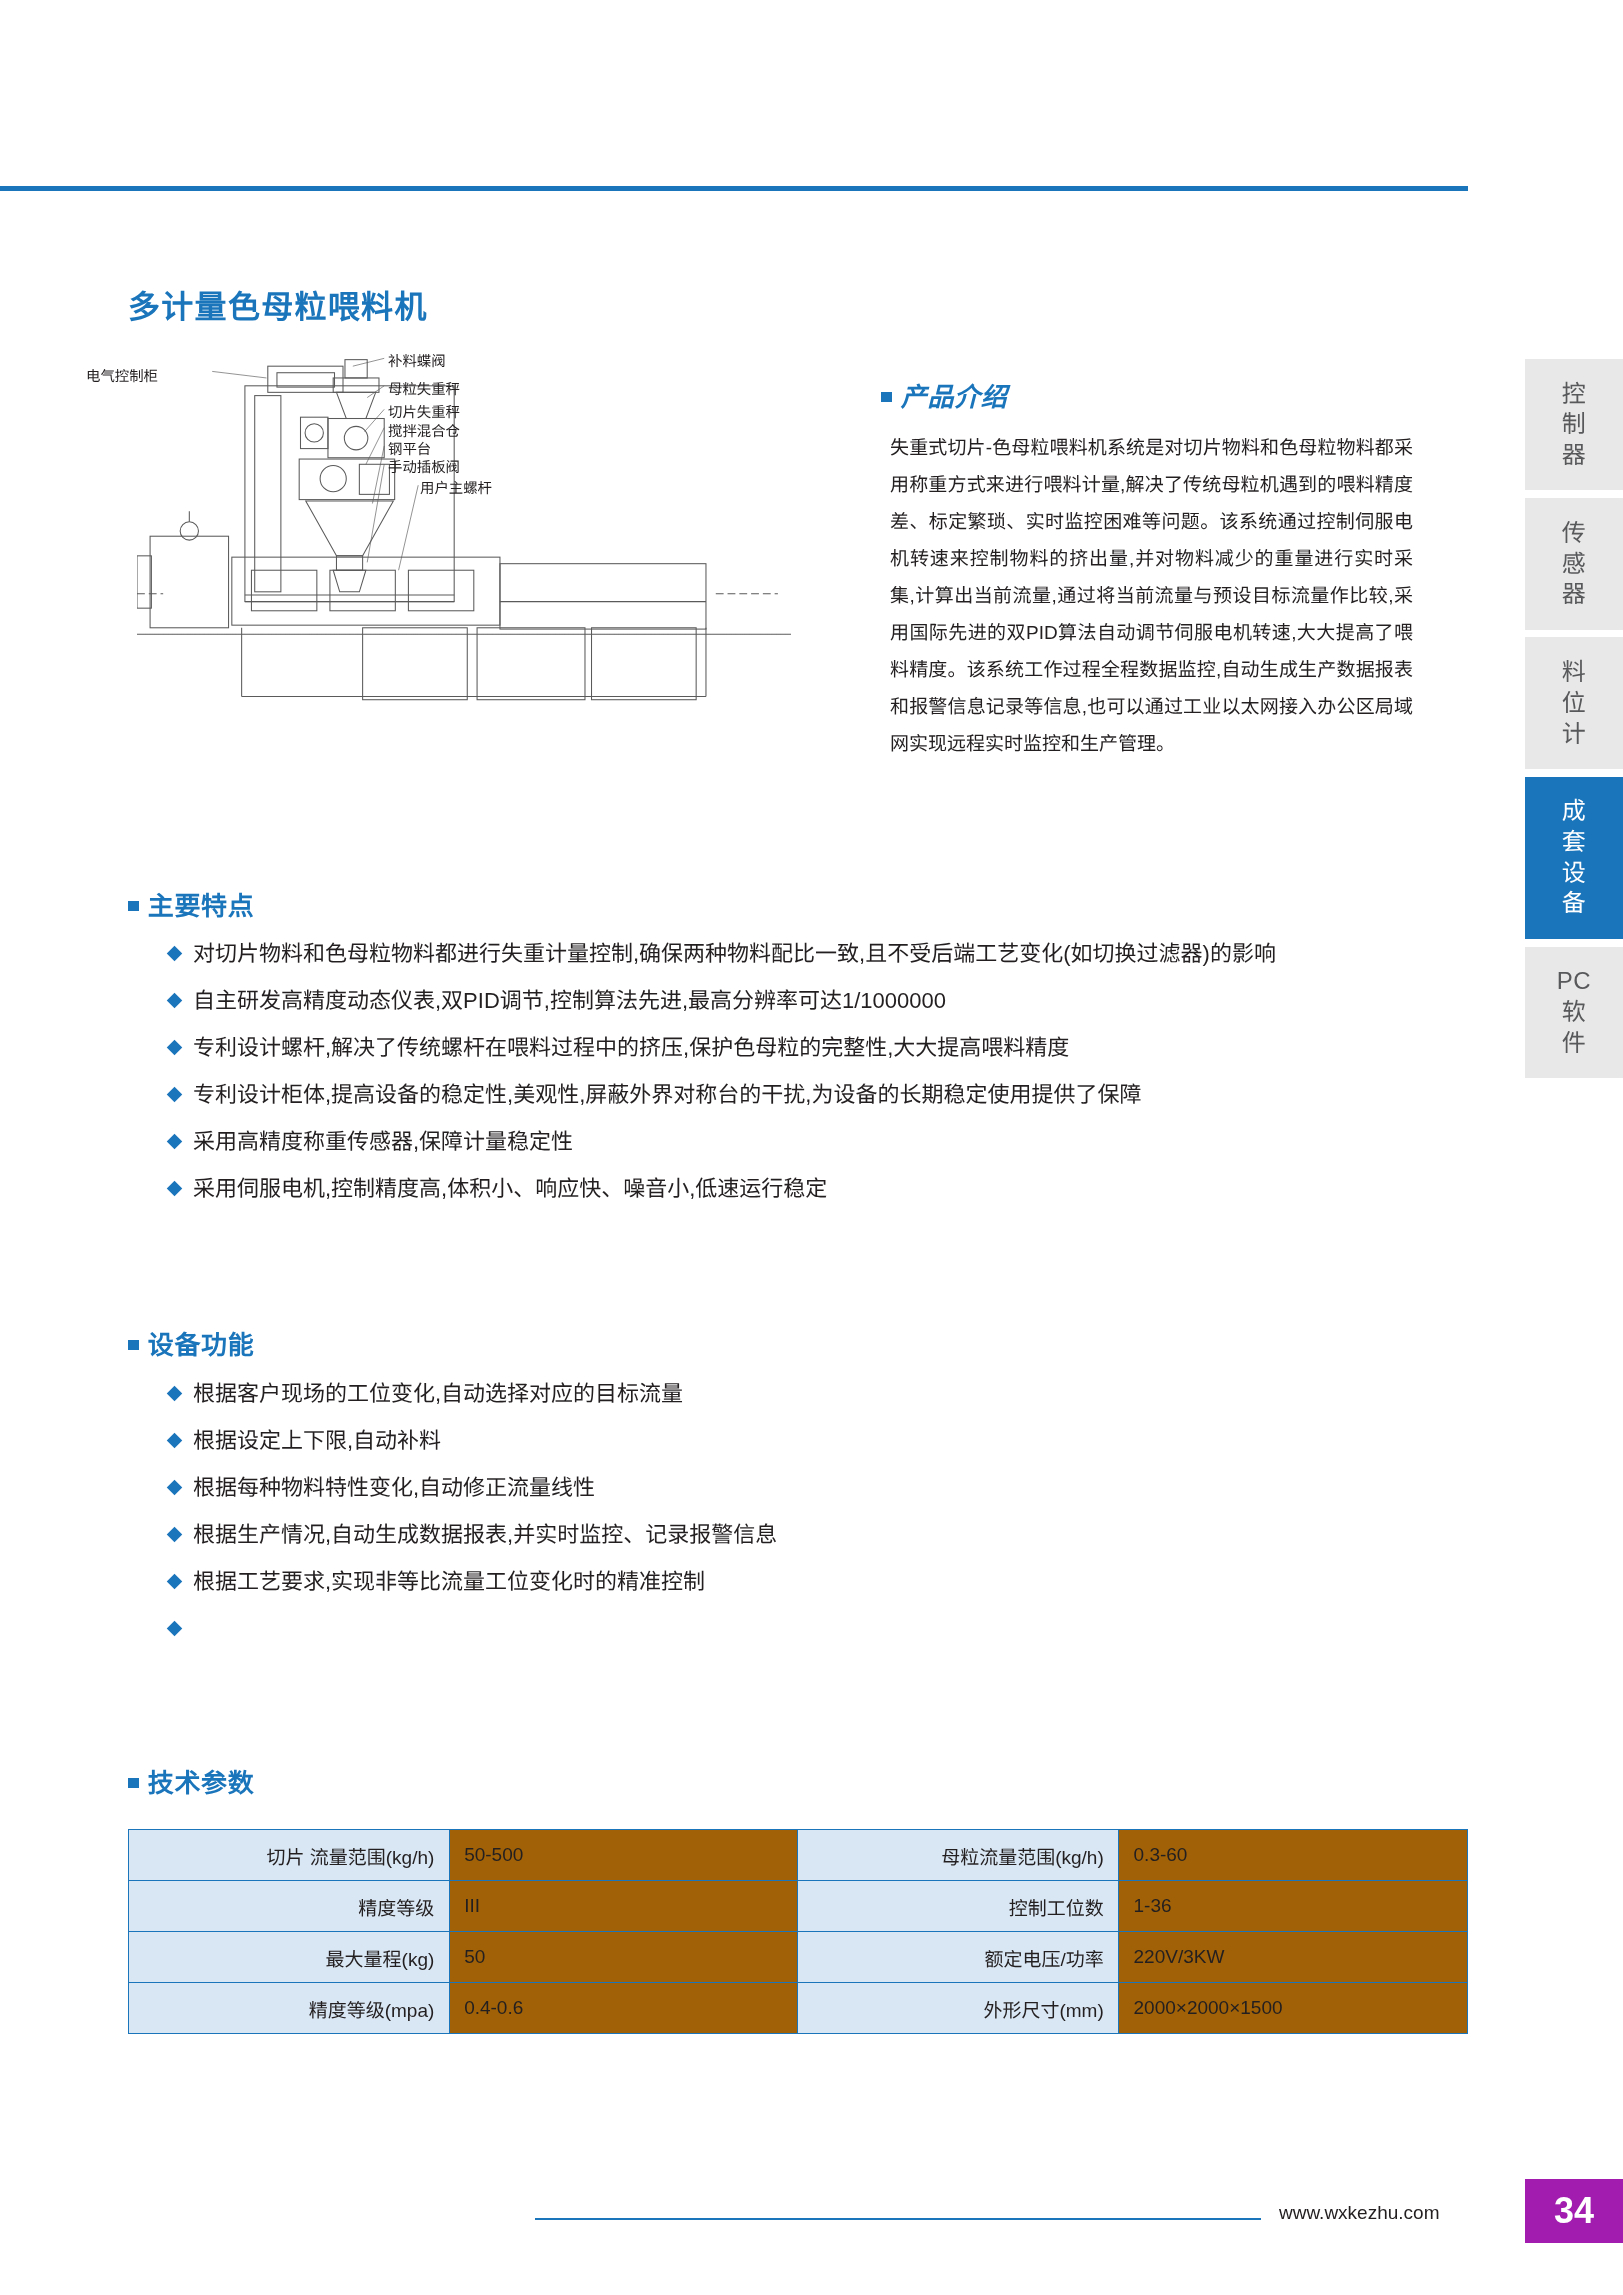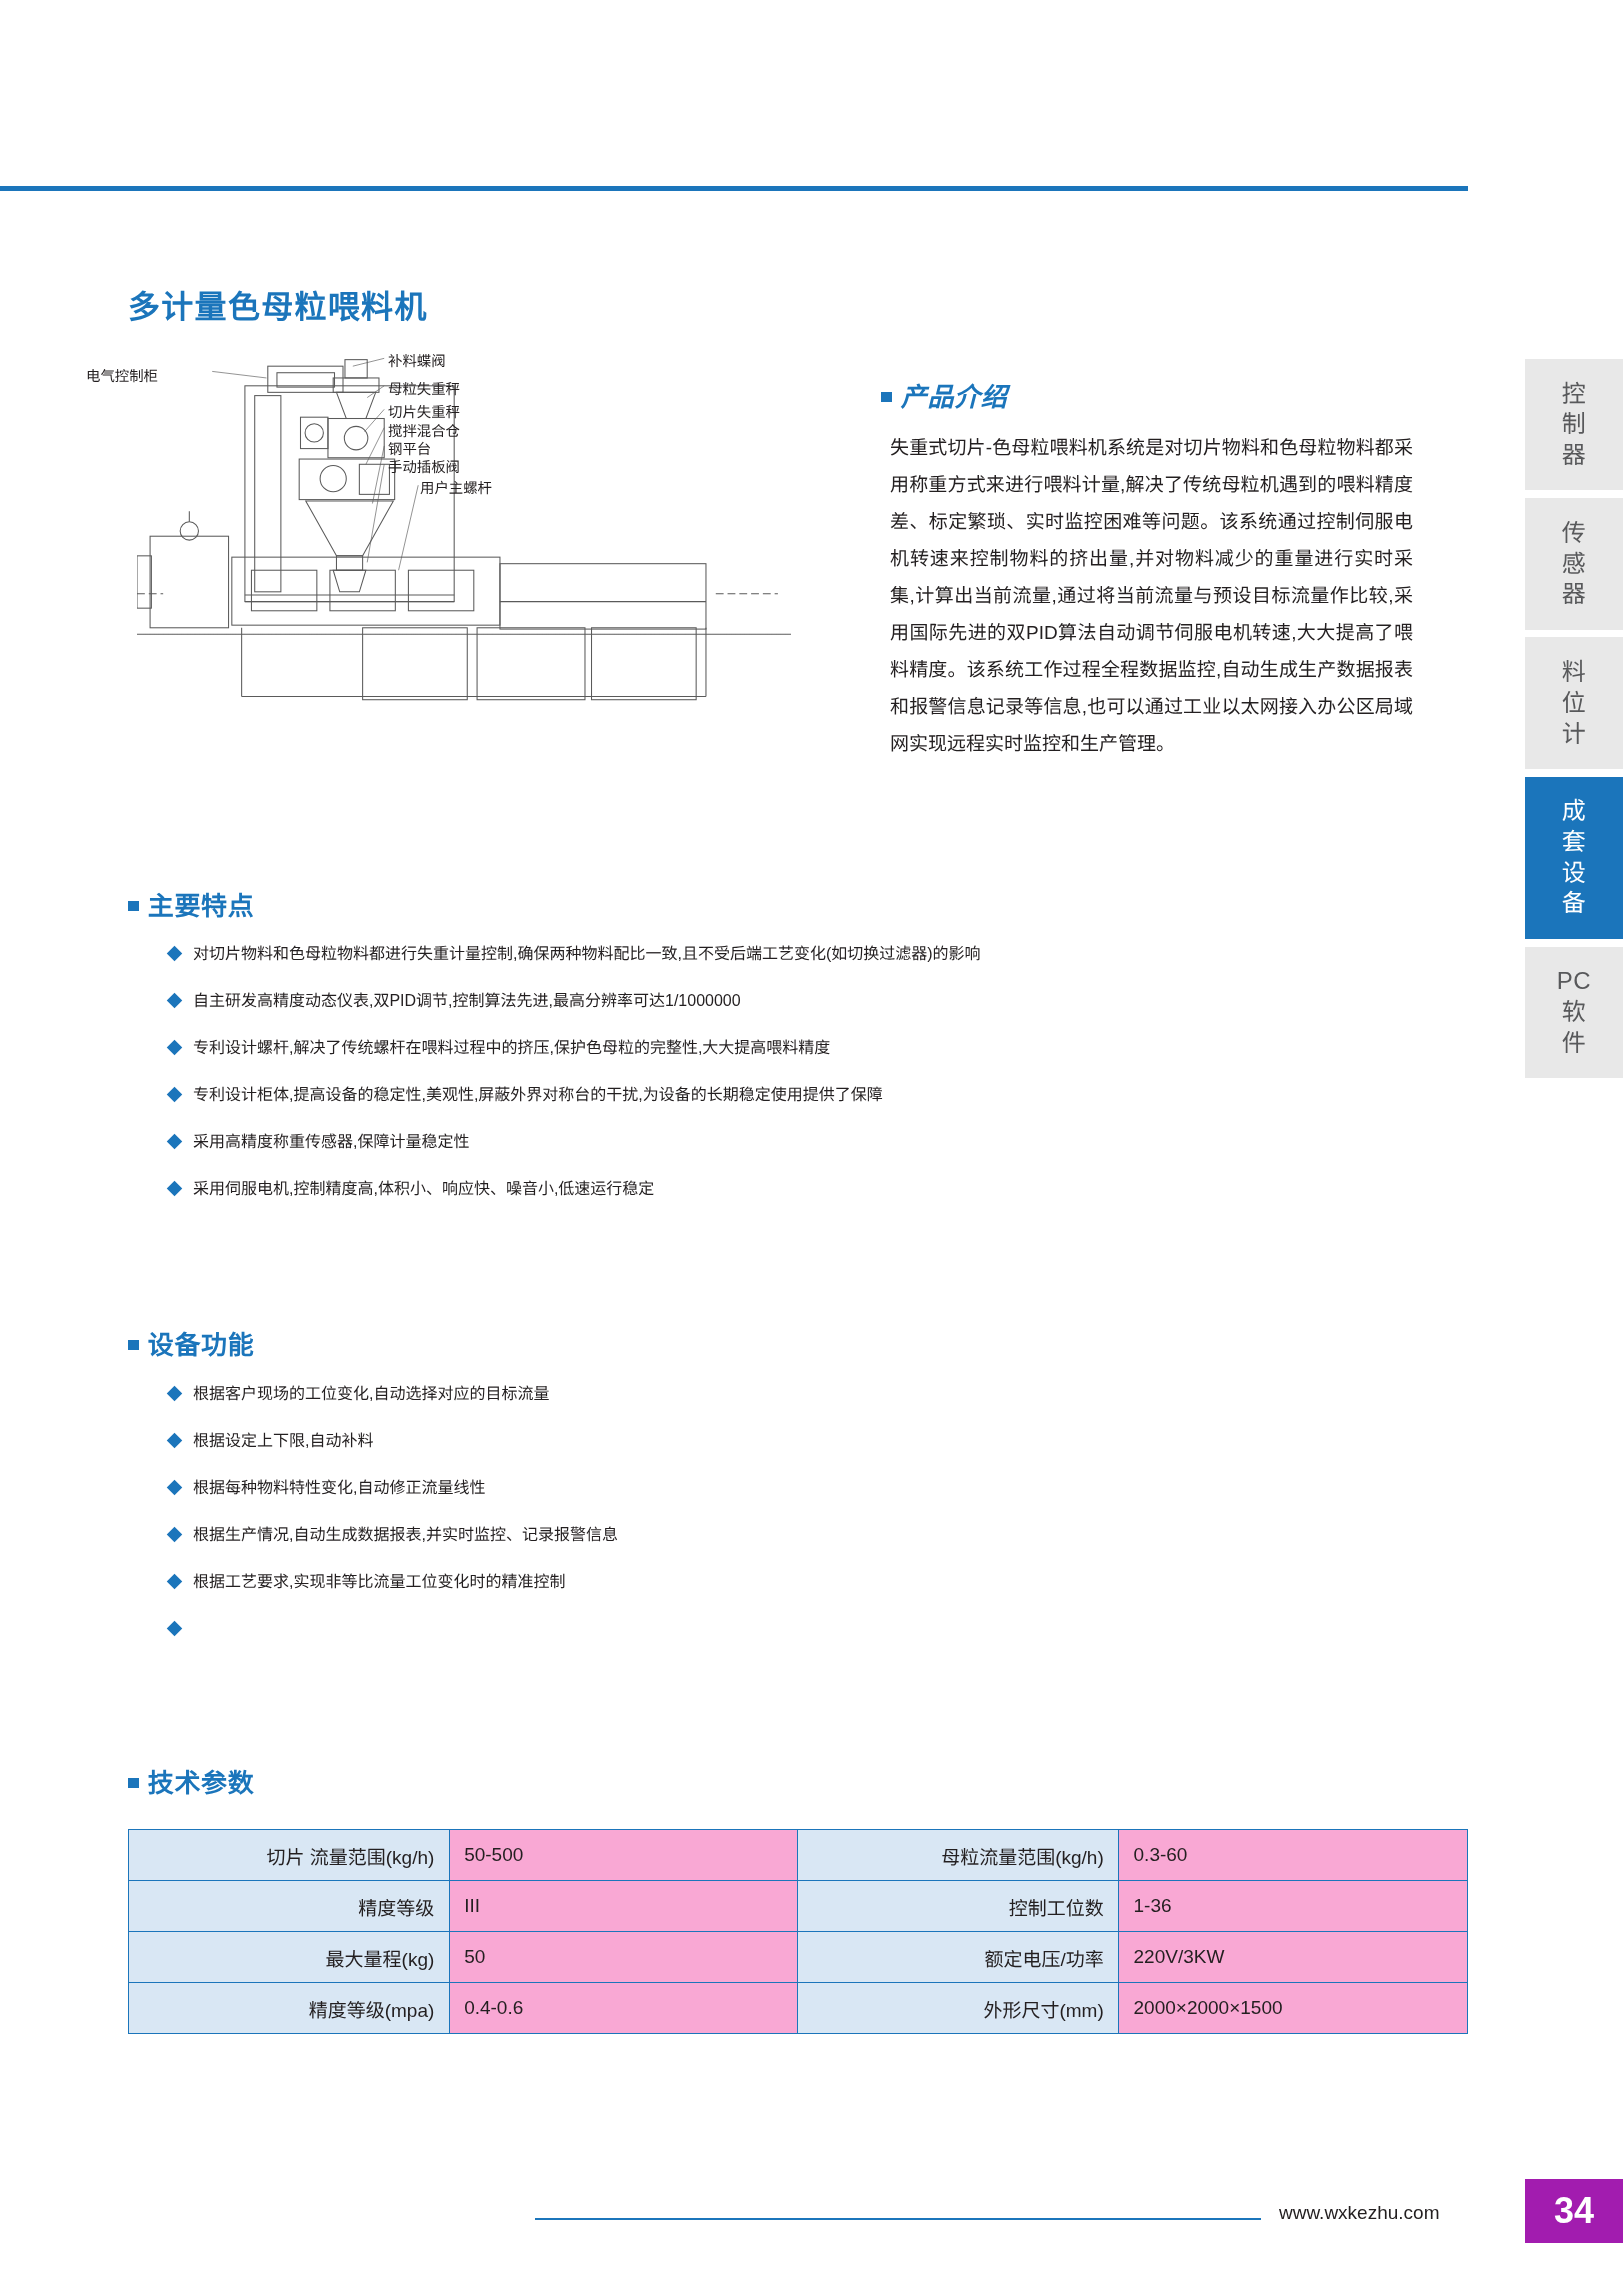--- a/index.html
+++ b/index.html
@@ -94,21 +94,21 @@
 
   
   .bullets {
     position: absolute;
     left: 169px;
   }
   .bullet-row {
     display: flex;
     align-items: flex-start;
     margin-bottom: 22px;
-    font-size: 16px;
+    font-size: 22px;
     color: #231f20;
     line-height: 25px;
   }
   .diamond {
     width: 11px;
     height: 11px;
     background: #1b75bb;
     transform: rotate(45deg);
     margin: 6.5px 13px 0 0;
     flex: none;
@@ -129,21 +129,21 @@
     padding: 0 14.4px;
     box-sizing: border-box;
   }
   .spec-table td.lbl {
     background: #d9e7f4;
     width: 321px;
     color: #231f20;
     text-align: right;
   }
   .spec-table td.val {
-    background: #f9a8d4;
+    background: #a16207;
     width: 349px;
     color: #231f20;
   }
 
   
   .footer-rule {
     position: absolute;
     left: 535px;
     top: 2218px;
     width: 726px;

